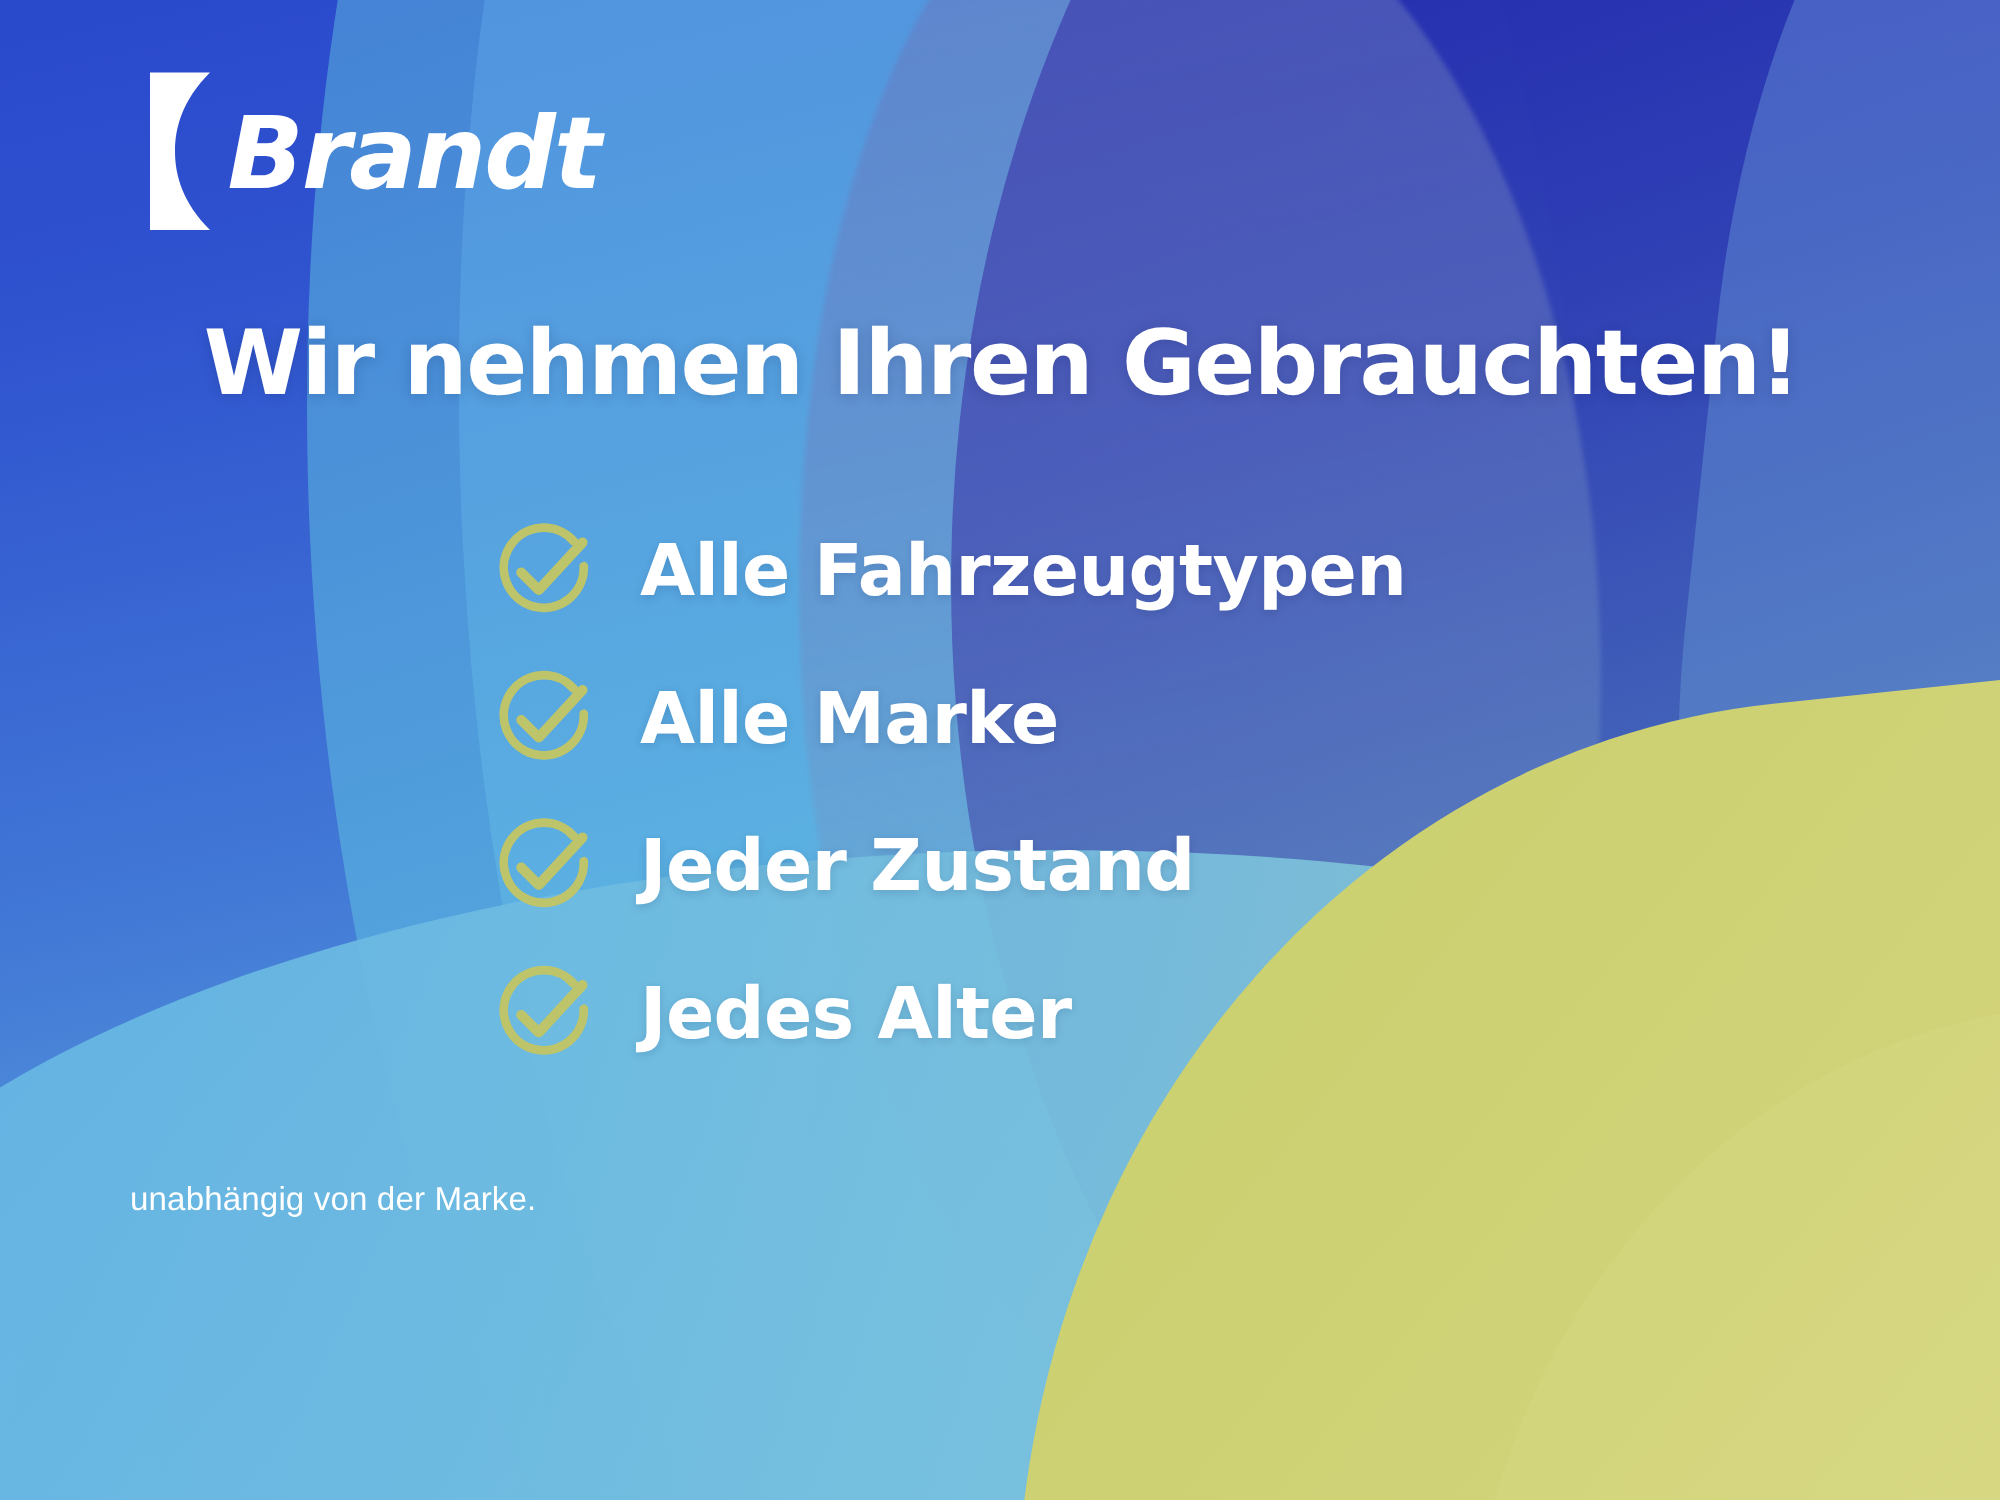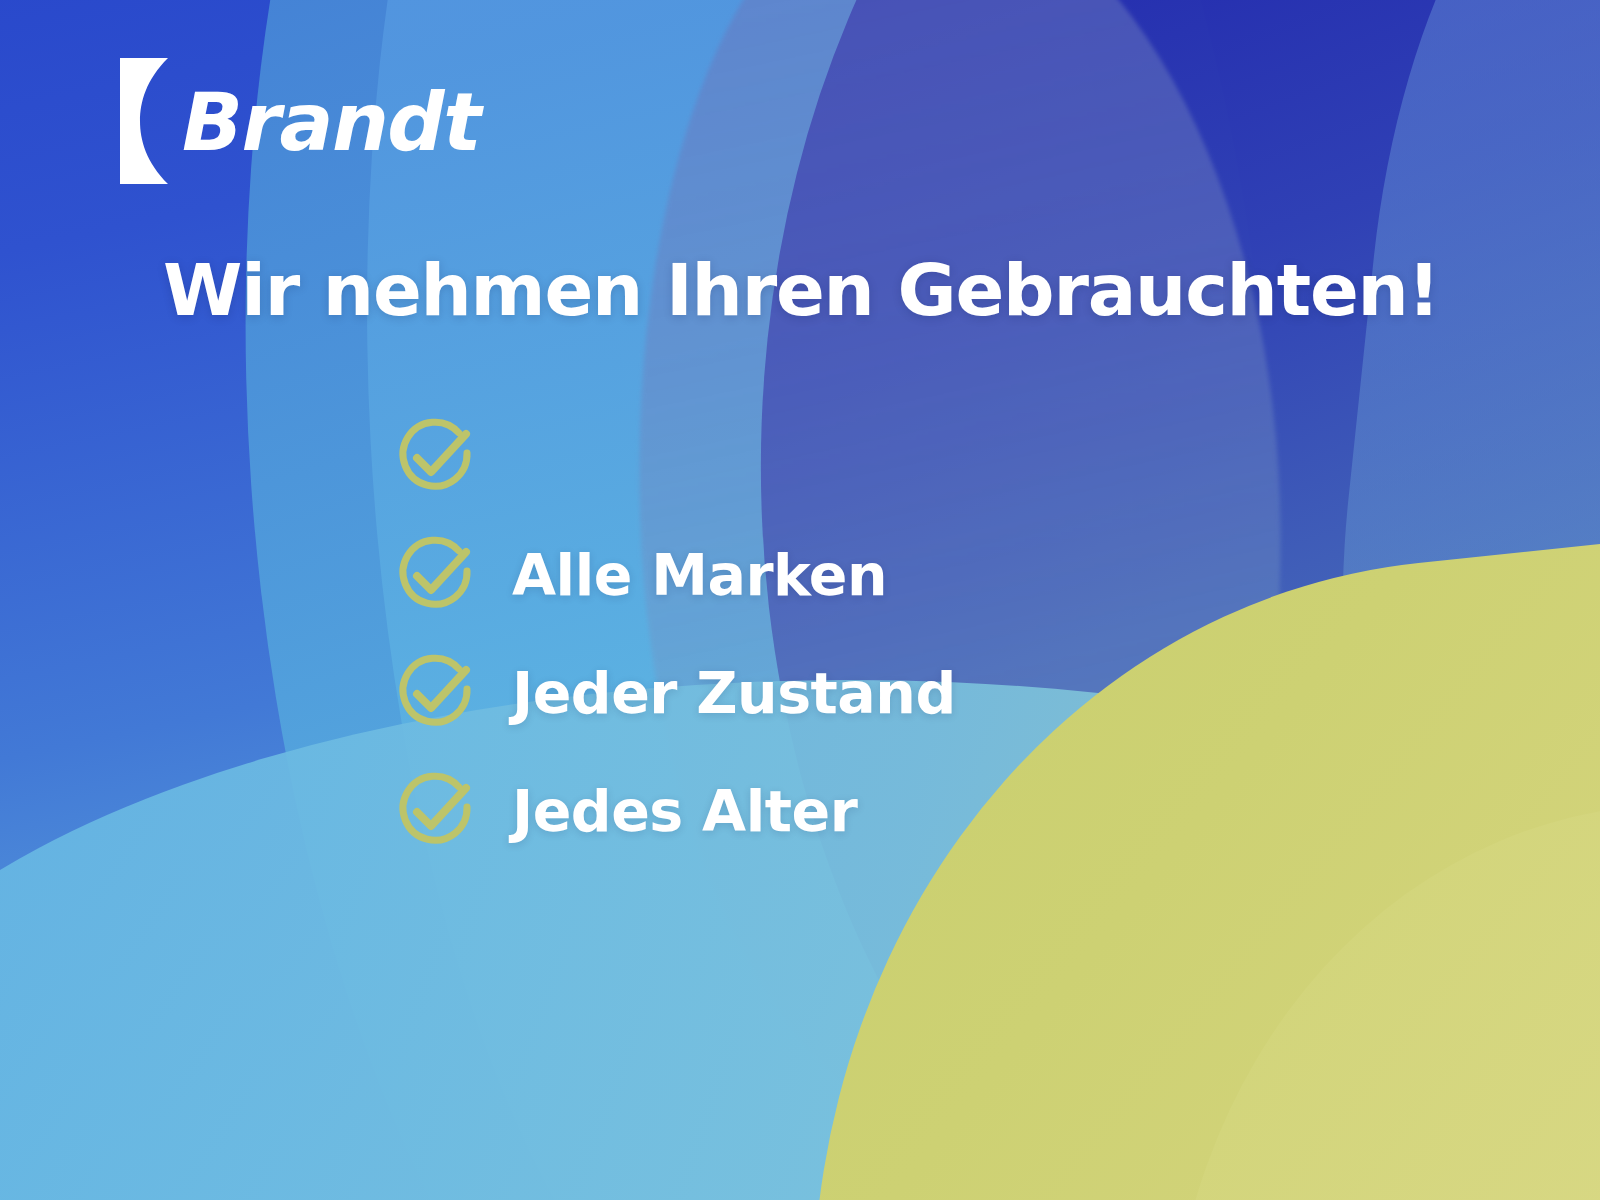--- a/index.html
+++ b/index.html
@@ -216,30 +216,31 @@
 
     <div class="bullets">
 
       <div class="bullet">
         <span class="bullet-icon">
           <svg width="86" height="86" viewBox="0 0 86 86" xmlns="http://www.w3.org/2000/svg">
             <path d="M67 19 A32 32 0 1 0 75 39" fill="none" stroke="#bdc46a" stroke-width="7" stroke-linecap="round"></path>
             <path d="M25 44 L39 58 L74 20" fill="none" stroke="#bdc46a" stroke-width="8" stroke-linecap="round" stroke-linejoin="round"></path>
           </svg>
         </span>
-      </div>
-
-      <div class="bullet">
-        <span class="bullet-icon">
-          <svg width="86" height="86" viewBox="0 0 86 86" xmlns="http://www.w3.org/2000/svg">
-            <path d="M67 19 A32 32 0 1 0 75 39" fill="none" stroke="#bdc46a" stroke-width="7" stroke-linecap="round"></path>
-            <path d="M25 44 L39 58 L74 20" fill="none" stroke="#bdc46a" stroke-width="8" stroke-linecap="round" stroke-linejoin="round"></path>
-          </svg>
-        </span>
-        <span class="bullet-label">Alle Marken</span>
+        <span class="bullet-label">Alle Fahrzeugtypen</span>
+      </div>
+
+      <div class="bullet">
+        <span class="bullet-icon">
+          <svg width="86" height="86" viewBox="0 0 86 86" xmlns="http://www.w3.org/2000/svg">
+            <path d="M67 19 A32 32 0 1 0 75 39" fill="none" stroke="#bdc46a" stroke-width="7" stroke-linecap="round"></path>
+            <path d="M25 44 L39 58 L74 20" fill="none" stroke="#bdc46a" stroke-width="8" stroke-linecap="round" stroke-linejoin="round"></path>
+          </svg>
+        </span>
+        <span class="bullet-label">Alle Marke</span>
       </div>
 
       <div class="bullet">
         <span class="bullet-icon">
           <svg width="86" height="86" viewBox="0 0 86 86" xmlns="http://www.w3.org/2000/svg">
             <path d="M67 19 A32 32 0 1 0 75 39" fill="none" stroke="#bdc46a" stroke-width="7" stroke-linecap="round"></path>
             <path d="M25 44 L39 58 L74 20" fill="none" stroke="#bdc46a" stroke-width="8" stroke-linecap="round" stroke-linejoin="round"></path>
           </svg>
         </span>
         <span class="bullet-label">Jeder Zustand</span>
@@ -251,16 +252,17 @@
             <path d="M67 19 A32 32 0 1 0 75 39" fill="none" stroke="#bdc46a" stroke-width="7" stroke-linecap="round"></path>
             <path d="M25 44 L39 58 L74 20" fill="none" stroke="#bdc46a" stroke-width="8" stroke-linecap="round" stroke-linejoin="round"></path>
           </svg>
         </span>
         <span class="bullet-label">Jedes Alter</span>
       </div>
 
     </div>
 
     <div class="footer-text">
+      <div class="footer-line">unabhängig von der Marke.</div>
     </div>
 
   </div>
 </div>
 
 </body></html>

